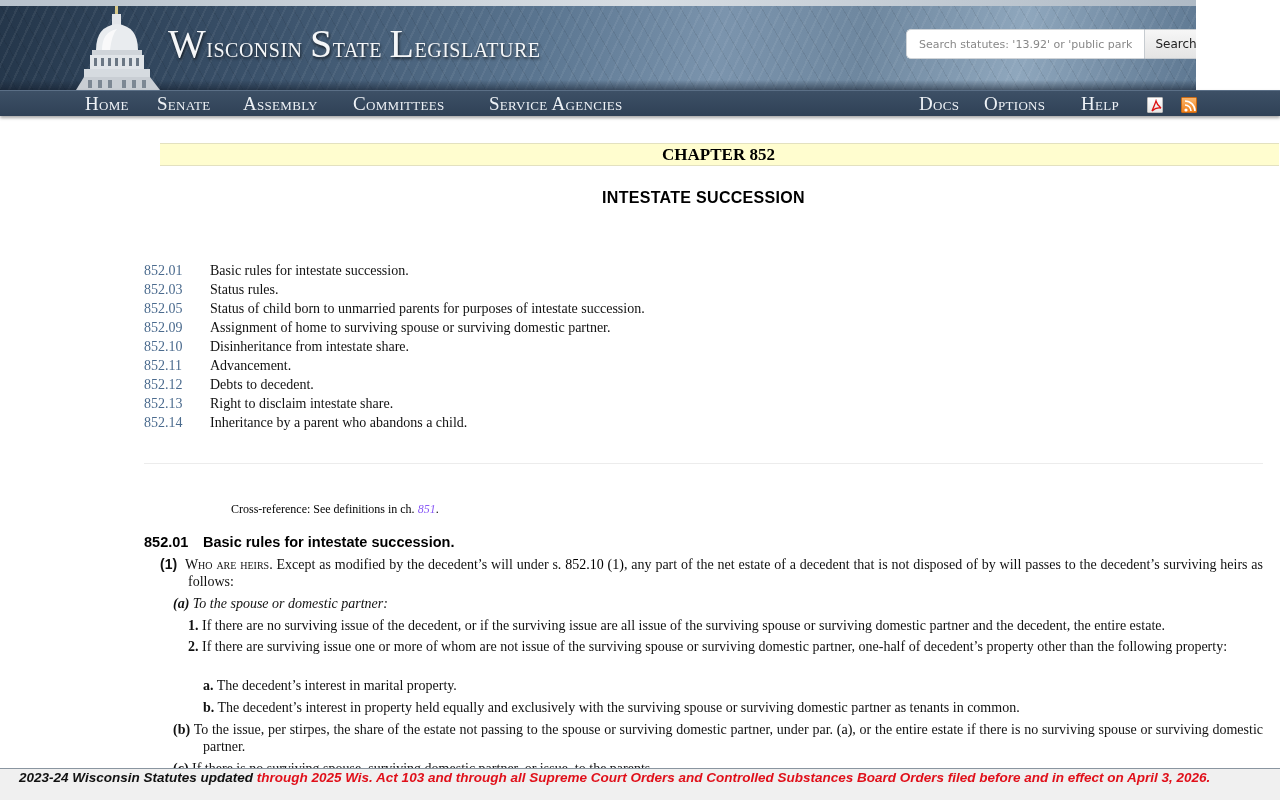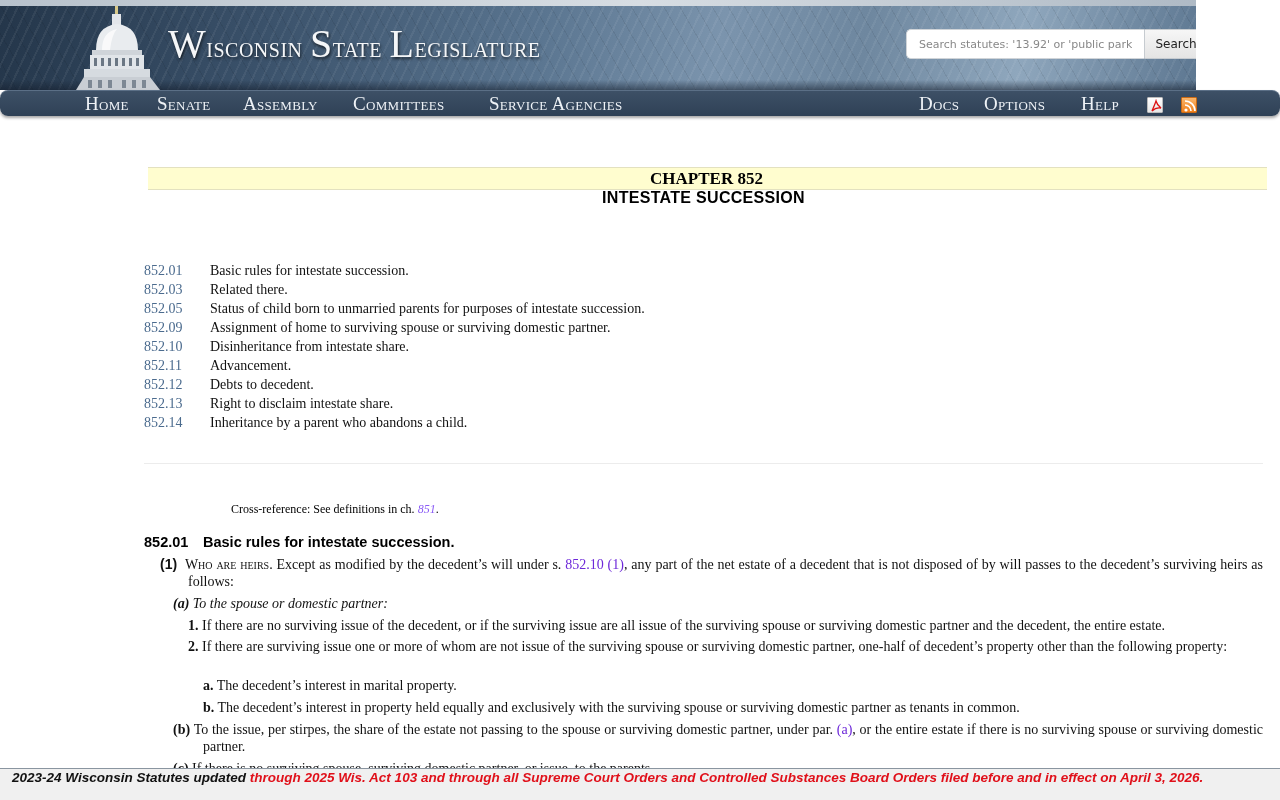--- a/index.html
+++ b/index.html
@@ -45,70 +45,70 @@
   .search-button {
     width: 64px; height: 30px; border: 1px solid #c6cbd0; border-radius: 0 5px 5px 0;
     background: linear-gradient(#f6f6f6, #e4e4e4); font-family: "DejaVu Sans", sans-serif;
     font-size: 12px; color: #222; cursor: pointer;
   }
 
   
   .nav {
     position: absolute; left: 0; top: 90px; width: 1280px; height: 26px;
     background: linear-gradient(#3d5066, #2f4156); border-top: 1px solid #5b6f86;
-    box-shadow: 0 2px 3px rgba(0,0,0,0.35); z-index: 4; border-radius: 8px;
+    box-shadow: 0 2px 3px rgba(0,0,0,0.35); z-index: 4;
   }
   .nav a {
     position: absolute; top: 0; height: 26px; line-height: 26px;
     font-family: "Liberation Serif", serif; font-variant: small-caps; color: #eef2f6;
     font-size: 19px; text-decoration: none; letter-spacing: 0.3px; white-space: nowrap;
   }
   .nav .icon-btn { position: absolute; top: 6px; width: 16px; height: 16px; border-radius: 1px; }
   .pdf-icon { left: 1147px; background: linear-gradient(#ffffff, #e6e6e6); border: 1px solid #bbb; }
   .pdf-icon svg { position: absolute; left: 1px; top: 1px; }
   .rss-icon { left: 1181px; background: linear-gradient(#fbb66b, #f07f1a); border: 1px solid #c96a15; }
   .rss-icon svg { position: absolute; left: 1px; top: 1px; }
 
   
   .content { position: absolute; left: 144px; top: 116px; width: 1119px; }
   .chapter-bar {
-    position: absolute; left: 4px; top: 27px; width: 1119px; height: 23px;
+    position: absolute; left: 16px; top: 27px; width: 1119px; height: 23px;
     background: #fffdcf; border-top: 1px solid #e3e1c0; border-bottom: 1px solid #e3e1c0;
     text-align: center; font-family: "Liberation Serif", serif; font-weight: bold;
-    font-size: 17px; line-height: 22px; padding-left: 0; margin-top: 24px;
+    font-size: 17px; line-height: 22px; padding-left: 0;
   }
   .chapter-bar span { position: relative; left: -1px; }
   .chapter-subtitle {
     position: absolute; left: 0; top: 73px; width: 1119px; text-align: center;
     font-family: "Liberation Sans", sans-serif; font-weight: bold; font-size: 16px; letter-spacing: 0.3px;
   }
   .toc { position: absolute; left: 0; top: 145px; width: 700px; }
   .toc-row { height: 19px; line-height: 19px; font-size: 14px; white-space: nowrap; }
   .toc-row a { display: inline-block; width: 66px; color: #4b6b8e; text-decoration: none; }
   .toc-row .t { color: #111; }
   .divider { position: absolute; left: 0; top: 347px; width: 1119px; height: 1px; background: #ececec; }
 
   .xref { position: absolute; left: 87px; top: 386px; font-size: 12px; white-space: nowrap; }
   .xref b { font-weight: normal; }
   .xref a { color: #8b5cf6; text-decoration: none; font-style: italic; }
 
   .sec-title { position: absolute; left: 0; top: 418px; font-family: "Liberation Sans", sans-serif; font-weight: bold; font-size: 14.5px; white-space: nowrap; }
   .sec-title .num { display: inline-block; width: 59px; }
 
   .para { position: absolute; font-size: 14px; line-height: 17px; text-align: justify; color: #111; }
-  .para a { color: #6d28d9; text-decoration: none; }
+  .para a { color: #000000; text-decoration: none; }
   .sc { font-variant: small-caps; }
   .lbl-sans { font-family: "Liberation Sans", sans-serif; font-weight: bold; }
 
   
   .footer {
     position: absolute; left: 0; top: 768px; width: 1280px; height: 32px;
     background: #f0f0f0; border-top: 1px solid #8a95a0; z-index: 5;
     font-family: "Liberation Sans", sans-serif; font-style: italic; font-weight: bold;
-    font-size: 13.5px; line-height: 15px; padding: 1px 0 0 12px; color: #111;
+    font-size: 13.5px; line-height: 15px; padding: 1px 0 0 19px; color: #111;
   }
   .footer .red { color: #e0101a; }
   .footer a { color: #4b6b8e; font-weight: normal; text-decoration: none; }
   .footer .plain { font-style: normal; font-weight: normal; }
 </style>
 </head>
 <body>
 
 <div class="header">
   <div class="top-strip"></div>
@@ -177,21 +177,21 @@
 </div>
 
 <div class="content">
   <div class="chapter-bar">
     <span>CHAPTER 852</span>
   </div>
   <div class="chapter-subtitle">INTESTATE SUCCESSION</div>
 
   <div class="toc">
     <div class="toc-row"><a>852.01</a><span class="t">Basic rules for intestate succession.</span></div>
-    <div class="toc-row"><a>852.03</a><span class="t">Related there.</span></div>
+    <div class="toc-row"><a>852.03</a><span class="t">Status rules.</span></div>
     <div class="toc-row"><a>852.05</a><span class="t">Status of child born to unmarried parents for purposes of intestate succession.</span></div>
     <div class="toc-row"><a>852.09</a><span class="t">Assignment of home to surviving spouse or surviving domestic partner.</span></div>
     <div class="toc-row"><a>852.10</a><span class="t">Disinheritance from intestate share.</span></div>
     <div class="toc-row"><a>852.11</a><span class="t">Advancement.</span></div>
     <div class="toc-row"><a>852.12</a><span class="t">Debts to decedent.</span></div>
     <div class="toc-row"><a>852.13</a><span class="t">Right to disclaim intestate share.</span></div>
     <div class="toc-row"><a>852.14</a><span class="t">Inheritance by a parent who abandons a child.</span></div>
   </div>
 
   <div class="divider"></div>

